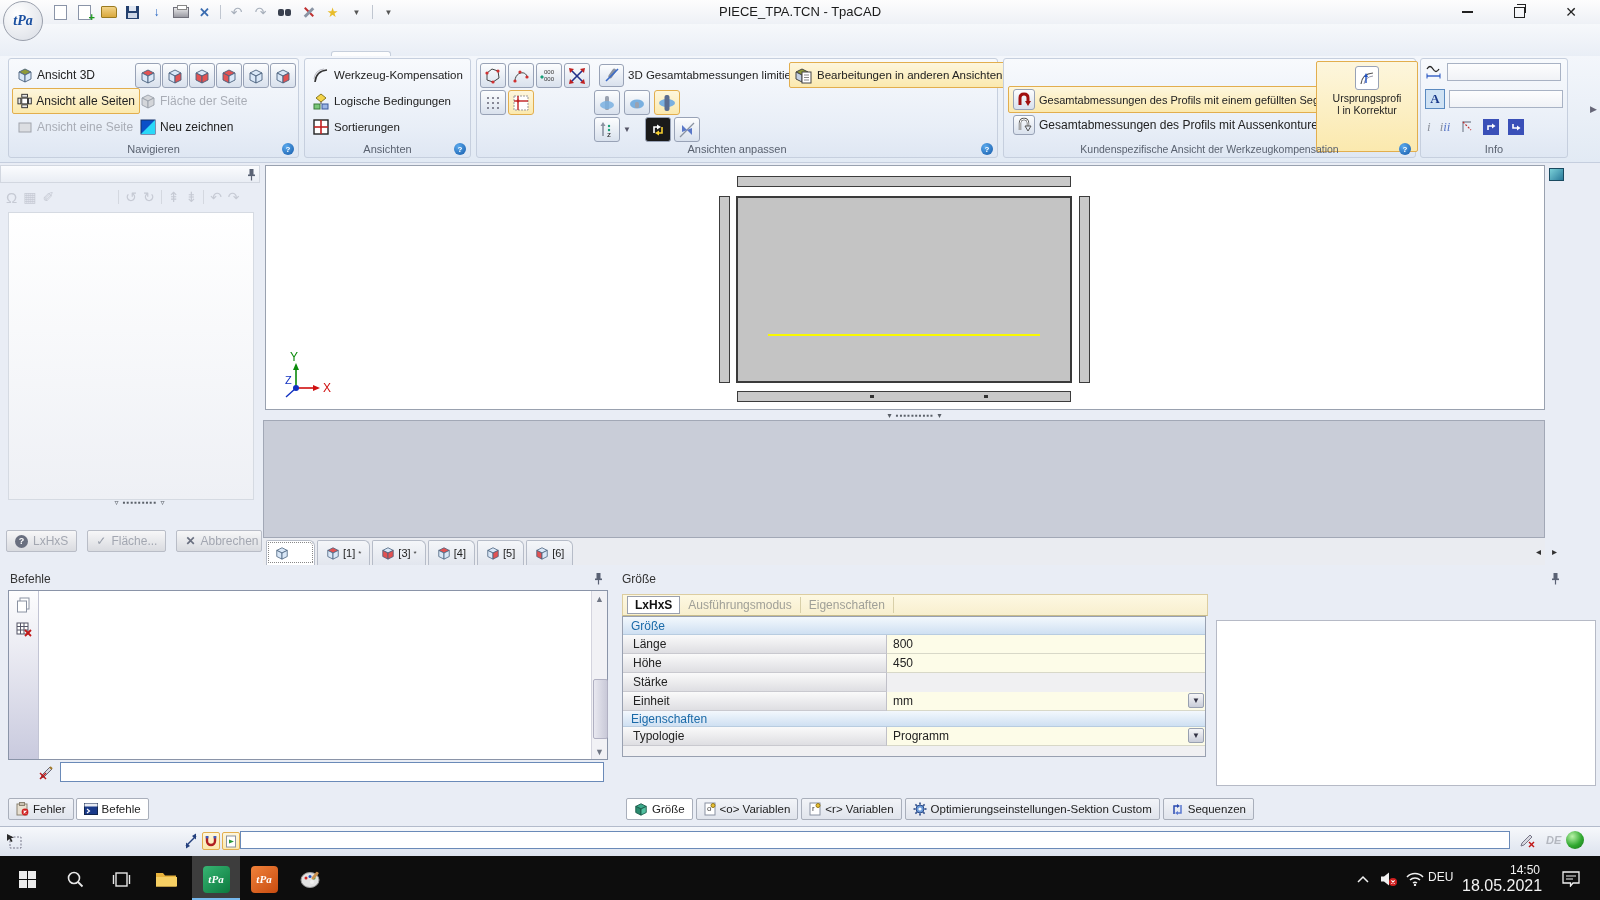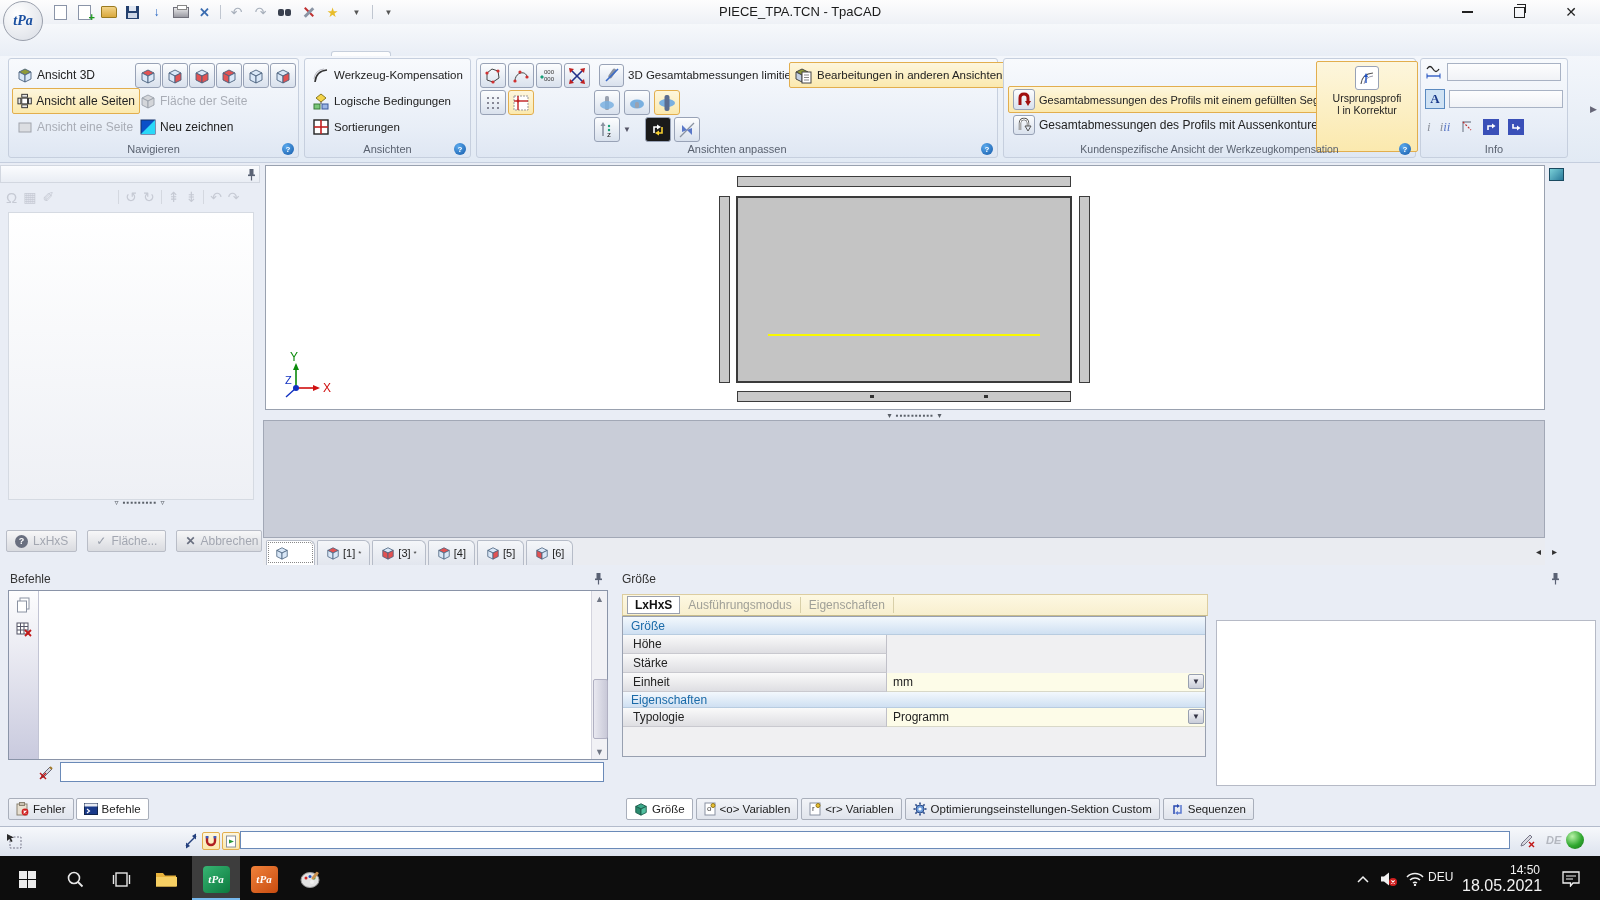--- a/index.html
+++ b/index.html
@@ -657,21 +657,26 @@
 
   <div class="abs pgtabs">
     <span class="pgtab-active">LxHxS</span>
     <span class="pgtab" style="color:#a0a098">Ausführungsmodus</span>
     <span class="pgtab" style="color:#a0a098">Eigenschaften</span>
   </div>
 
   <div class="abs pgrid">
     <div class="psec">Größe</div>
     <div class="prow">
+      <span class="plab">Länge</span>
+      <span class="pval">800</span>
+    </div>
+    <div class="prow">
       <span class="plab">Höhe</span>
+      <span class="pval">450</span>
     </div>
     <div class="prow">
       <span class="plab">Stärke</span>
     </div>
     <div class="prow">
       <span class="plab">Einheit</span>
       <span class="pval">
           <span>mm</span>
           <span class="ddbtn">▼</span>
         </span>

